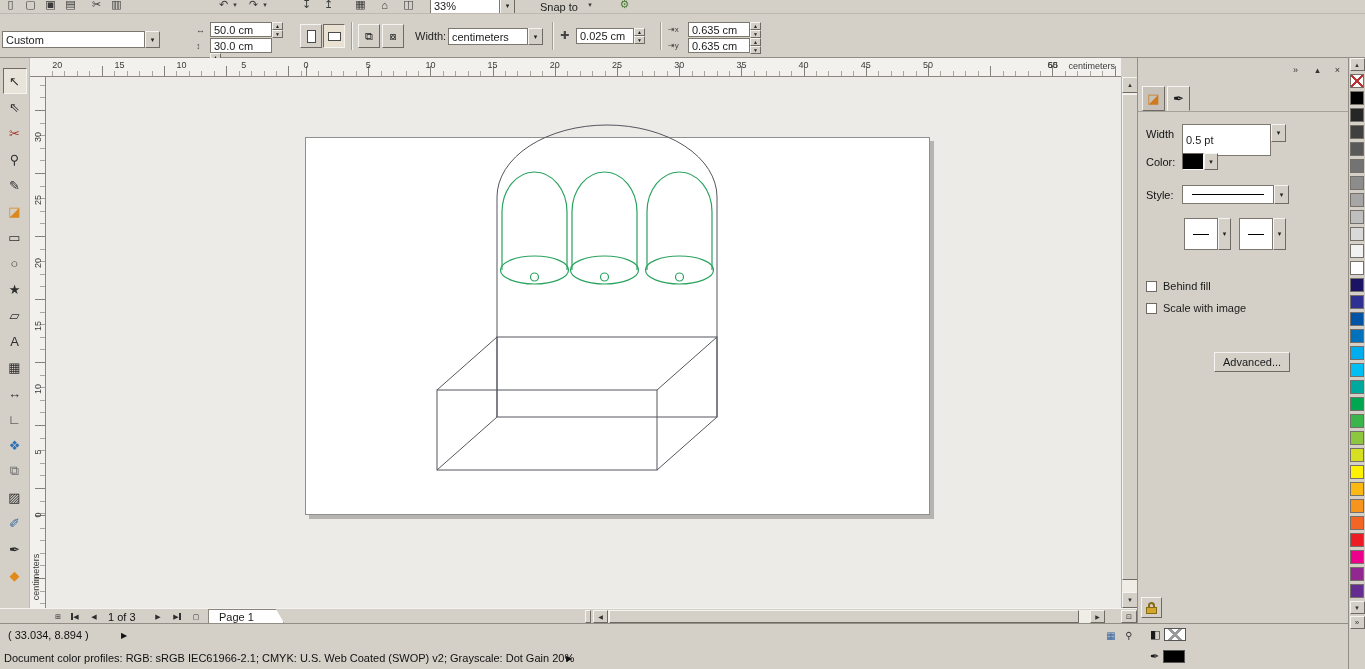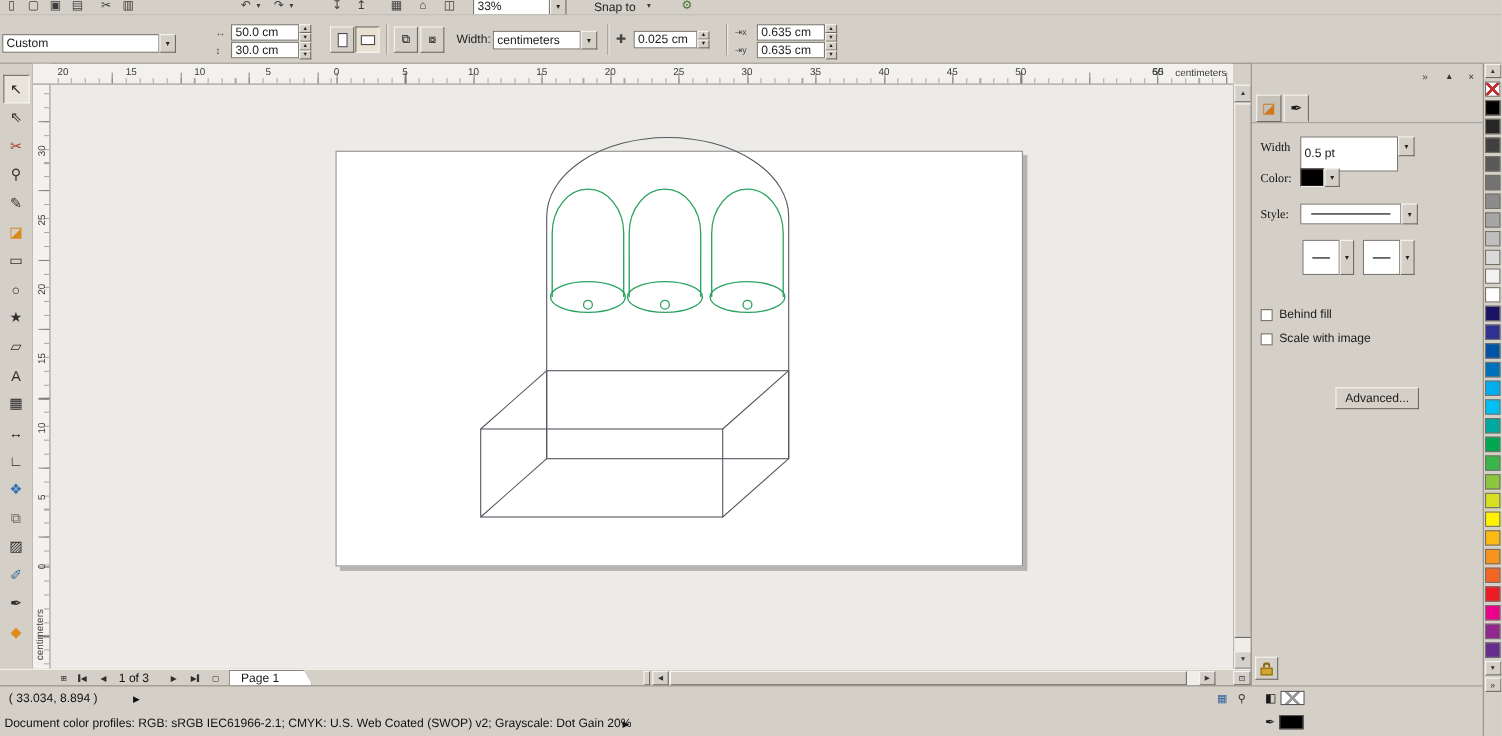--- a/index.html
+++ b/index.html
@@ -83,21 +83,21 @@
       linear-gradient(-45deg,transparent 44%,#9a9a9a 44% 56%,transparent 56%),#fff;}
   
   .docker{position:absolute;left:1137px;top:58px;width:211px;height:565px;background:#d4d0c8;border-left:1px solid #928e86;}
   .dtitle{position:absolute;left:0;top:0;width:100%;height:22px;display:flex;align-items:center;padding-left:7px;font-size:11px;color:#111;}
   .dtico{position:absolute;top:4px;width:15px;height:15px;display:flex;align-items:center;justify-content:center;font-size:9px;color:#333;}
   .dtabs{position:absolute;left:4px;top:28px;display:flex;gap:2px;}
   .dtab{width:23px;height:25px;display:flex;align-items:center;justify-content:center;font-size:13px;background:#c6c2ba;
         border:1px solid;border-color:#f6f4f0 #6f6b64 #6f6b64 #f6f4f0;}
   .dtab.sel{background:#d4d0c8;border-bottom-color:#d4d0c8;}
   .dtabline{position:absolute;left:0;top:53px;width:100%;border-top:1px solid #a5a199;}
-  .dlabel{position:absolute;font-size:11px;color:#111;font-family:Liberation Serif, serif;}
+  .dlabel{position:absolute;font-size:11px;color:#111;}
   .combo{display:flex;position:absolute;}
   .cb{width:11px;height:11px;background:#fff;border:1px solid #6f6b64;}
   .cbrow{position:absolute;display:flex;align-items:center;gap:6px;}
   .advbtn{position:absolute;left:76px;top:294px;width:76px;height:20px;display:flex;align-items:center;justify-content:center;font-size:11px;}
   .applyrow{position:absolute;left:3px;bottom:5px;width:205px;height:21px;display:flex;gap:3px;}
   .lockbtn{width:21px;height:21px;display:flex;flex-direction:column;align-items:center;justify-content:center;}
   .lockshackle{width:7px;height:5px;border:2px solid #8a6a14;border-bottom:none;border-radius:4px 4px 0 0;}
   .lockbody{width:11px;height:7px;background:#d3a62e;border:1px solid #8a6a14;}
   .applybtn{flex:1;height:21px;display:flex;align-items:center;justify-content:center;color:#8f8b84;font-size:11px;}
   .stylinex{width:72px;border-top:1px solid #000;}
@@ -151,21 +151,21 @@
     </div>
     <span class="miniglyph" style="left:196px;top:11px;">↔</span>
     <span class="miniglyph" style="left:196px;top:27px;">↕</span>
     <div class="combo" style="left:210px;top:8px;">
       <span class="fieldw" style="width:62px;height:15px;">50.0 cm</span>
       <span class="spincol">
           <span>▲</span>
           <span>▼</span>
         </span>
     </div>
-    <div class="combo" style="left:210px;top:24px;">
+    <div class="combo" style="left:210px;top:24px;flex-direction:column;">
       <span class="fieldw" style="width:62px;height:15px;">30.0 cm</span>
       <span class="spincol">
           <span>▲</span>
           <span>▼</span>
         </span>
     </div>
     <div class="pbtn raised" style="left:300px;top:10px;">
         <span class="pic" style="width:9px;height:13px;"></span>
       </div>
     <div class="pbtn raised pressed" style="left:323px;top:10px;">

